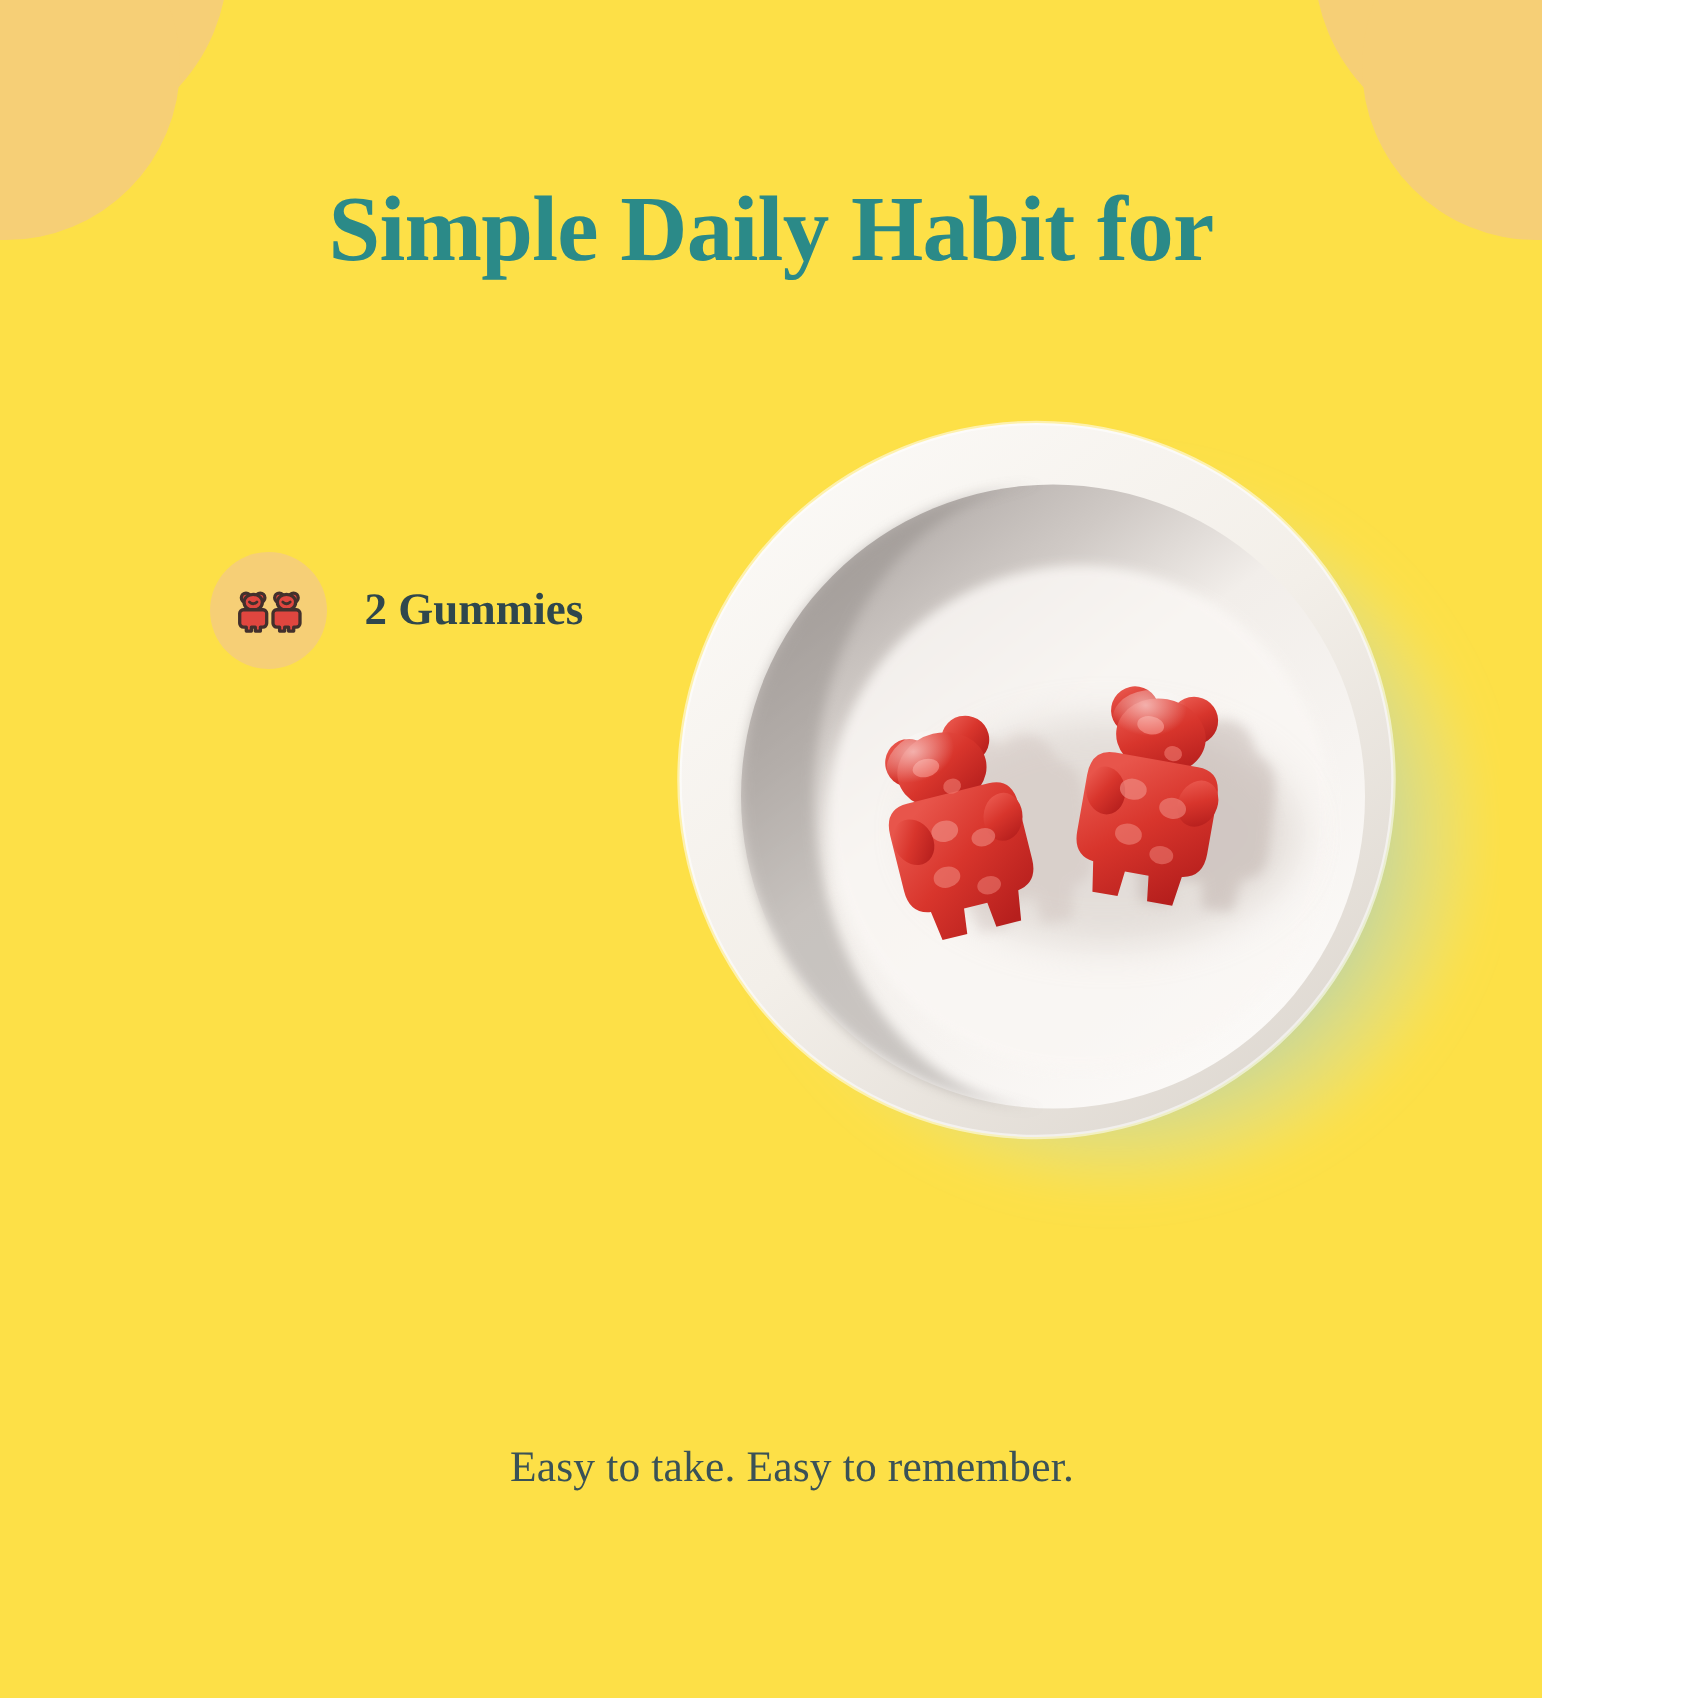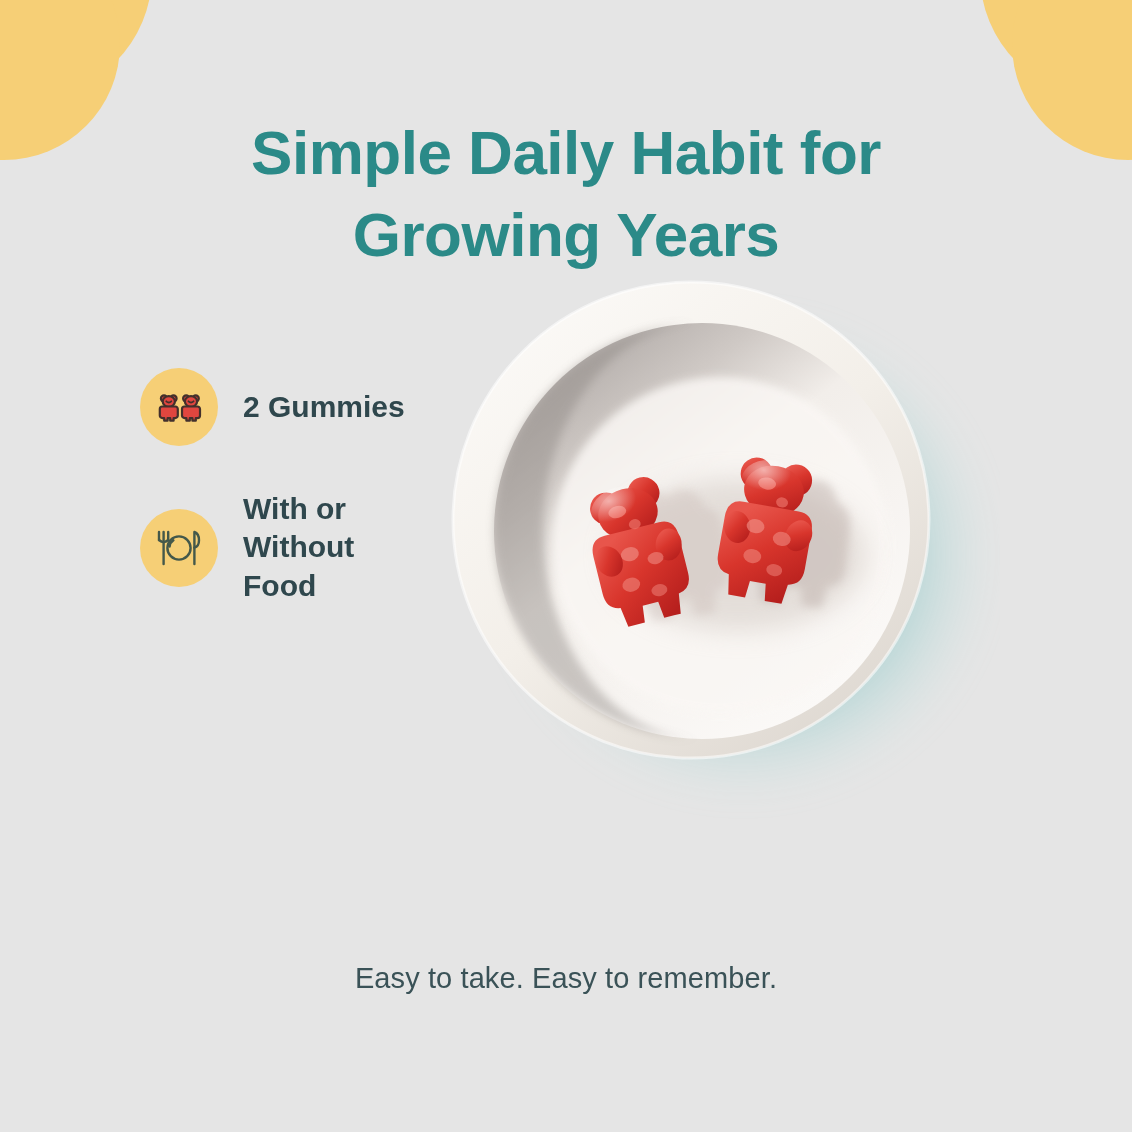--- a/index.html
+++ b/index.html
@@ -8,24 +8,25 @@
   }
   body {
     width: 1132px;
     height: 1132px;
     font-family: "Liberation Sans", sans-serif;
     overflow: hidden;
   }
 
   #poster {
     position: relative;
-    width: 1132px;
+    width: 1028px;
     height: 1132px;
-    background: #e5e5e5;
+    background: #fde047;
     overflow: hidden;
+    font-family: Liberation Serif, serif;
   }
 
   
   .corner-wrap {
     position: absolute;
     width: 300px;
     height: 300px;
     pointer-events: none;
   }
   .corner-tl { top: 0; left: 0; }
@@ -122,41 +123,41 @@
   
   .tagline {
     position: absolute;
     top: 962px;
     left: 0;
     width: 100%;
     text-align: center;
     color: #3a5257;
     font-size: 29px;
     letter-spacing: 0.1px;
+    padding-left: 14px;
   }
 </style>
 </head>
 <body>
 
 <div id="poster">
 
   <div class="corner-wrap corner-tl">
     <div class="blob blob-c"></div>
     <div class="blob blob-a"></div>
     <div class="blob blob-b"></div>
   </div>
   <div class="corner-wrap corner-tr">
     <div class="blob blob-c"></div>
     <div class="blob blob-a"></div>
     <div class="blob blob-b"></div>
   </div>
 
   <h1 class="headline">
     <span class="hl-line">Simple Daily Habit for</span>
-    <span class="hl-line">Growing Years</span>
   </h1>
 
   <div class="features">
 
     <div class="feature-row">
       <div class="badge">
         <span>
           <svg width="48" height="36" viewBox="0 0 48 36">
             <g stroke="#43302c" stroke-width="2.2" fill="#e0463f" stroke-linejoin="round">
 
@@ -172,45 +173,20 @@
               <path d="M29.4 17.5 h13.2 a2.4 2.4 0 0 1 2.4 2.4 v6.6 a2.6 2.6 0 0 1 -2.6 2.6 h-1.6 v2.6 h-3.4 v-2.6 h-2.6 v2.6 h-3.4 v-2.6 h-1.8 a2.6 2.6 0 0 1 -2.6 -2.6 v-6.6 a2.4 2.4 0 0 1 2.4 -2.4 z"></path>
               <path d="M33.5 12.3 q2.5 2.4 5 0" fill="none" stroke-width="1.8" stroke-linecap="round"></path>
             </g>
           </svg>
         </span>
       </div>
       <div class="feature-label">2 Gummies</div>
     </div>
 
 
-    <div class="feature-row">
-      <div class="badge">
-        <span>
-          <svg width="52" height="42" viewBox="0 0 52 42">
-            <g stroke="#44584a" stroke-width="2.4" fill="none" stroke-linecap="round" stroke-linejoin="round">
-
-              <path d="M6 5 V13"></path>
-              <path d="M10.6 5 V13"></path>
-              <path d="M15.2 5 V13"></path>
-              <path d="M6 13 q4.6 4 9.2 0"></path>
-              <path d="M10.6 16.6 V37"></path>
-
-              <circle cx="26" cy="21" r="11.6"></circle>
-              <path d="M20.4 13.3 a8.6 8.6 0 0 0 -3.8 6.2"></path>
-
-              <path d="M41.4 5 q4.6 1.6 4.6 8.2 q0 6.2 -4.6 7.4 z"></path>
-              <path d="M41.4 20.6 V37"></path>
-            </g>
-          </svg>
-        </span>
-      </div>
-      <div class="feature-label">With or
-Without
-Food</div>
-    </div>
 
   </div>
 
   <div class="photo">
     <svg viewBox="0 0 580 580">
       <defs>
         <radialGradient id="gShadow" cx="50%" cy="50%" r="50%">
           <stop offset="0%" stop-color="#8fc3c4" stop-opacity="0.92"></stop>
           <stop offset="62%" stop-color="#9dcbcb" stop-opacity="0.72"></stop>
           <stop offset="100%" stop-color="#c4e5e4" stop-opacity="0"></stop>

